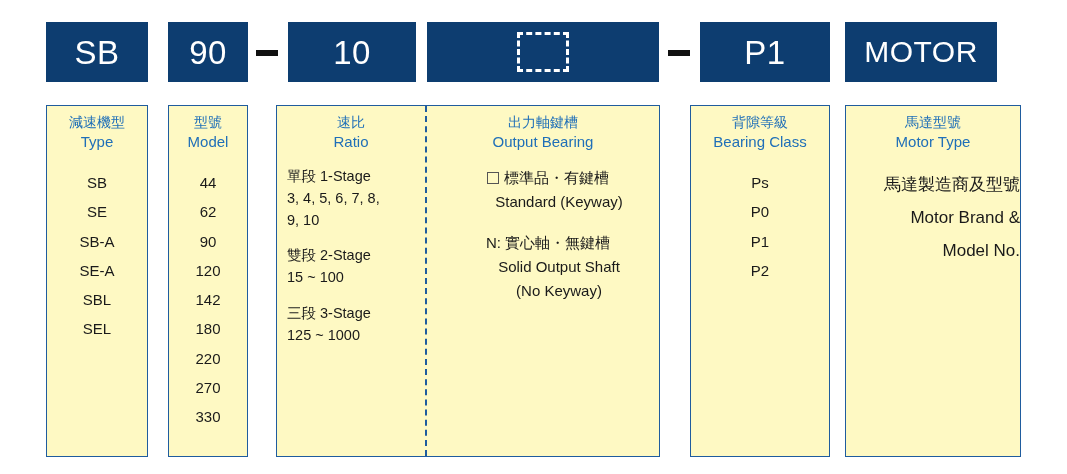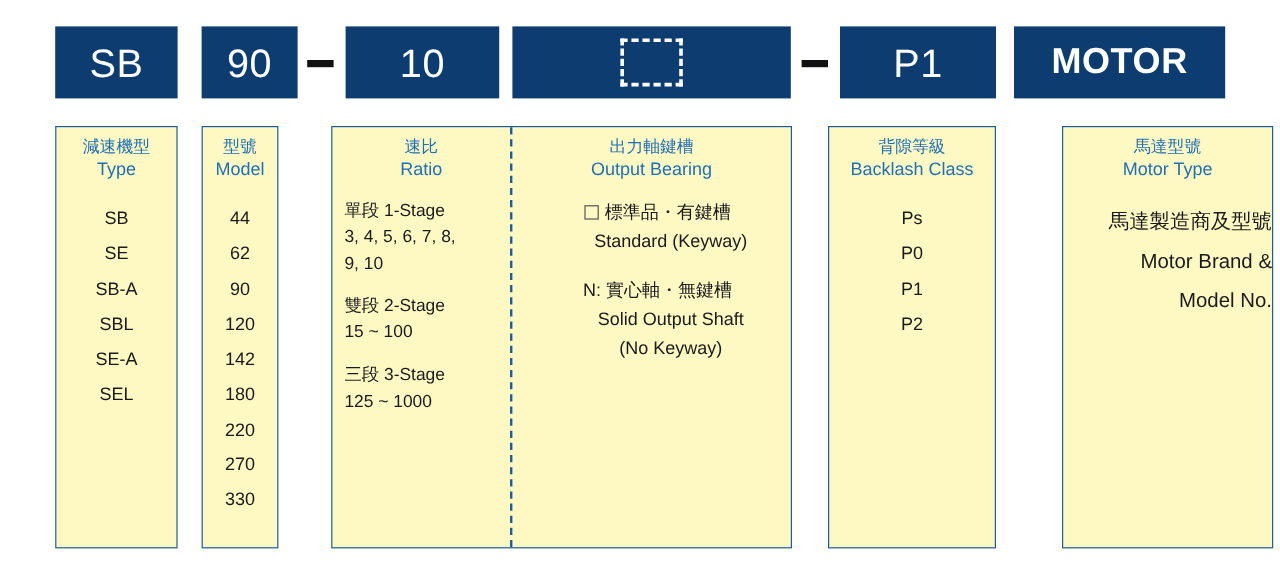--- a/index.html
+++ b/index.html
@@ -156,40 +156,40 @@
   <div class="code-box" style="left:427px; top:22px; width:232px; height:60px;">
     <span class="placeholder-square"></span>
   </div>
 
   <div class="dash" style="left:668px;"></div>
 
   <div class="code-box" style="left:700px; top:22px; width:130px; height:60px;">
     <span>P1</span>
   </div>
 
-  <div class="code-box small-text" style="left:845px; top:22px; width:176px; height:60px;font-weight:bold;">
+  <div class="code-box small-text" style="left:845px; top:22px; width:152px; height:60px;">
     <span>MOTOR</span>
   </div>
 
   <div class="content-box" style="left:46px; width:102px;">
     <div class="col-head">
       <span class="cn">減速機型</span>
       <span class="en">Type</span>
     </div>
     <div class="items">
       <span class="row">SB</span>
       <span class="row">SE</span>
       <span class="row">SB-A</span>
+      <span class="row">SE-A</span>
       <span class="row">SBL</span>
-      <span class="row">SE-A</span>
       <span class="row">SEL</span>
     </div>
   </div>
 
-  <div class="content-box" style="left:168px; width:64px;">
+  <div class="content-box" style="left:168px; width:80px;">
     <div class="col-head">
       <span class="cn">型號</span>
       <span class="en">Model</span>
     </div>
     <div class="items">
       <span class="row">44</span>
       <span class="row">62</span>
       <span class="row">90</span>
       <span class="row">120</span>
       <span class="row">142</span>
@@ -241,31 +241,31 @@
           <span class="line indent">Solid Output Shaft</span>
           <span class="line indent">(No Keyway)</span>
         </div>
       </div>
     </div>
   </div>
 
   <div class="content-box" style="left:690px; width:140px;">
     <div class="col-head">
       <span class="cn">背隙等級</span>
-      <span class="en">Backlash Class</span>
+      <span class="en">Bearing Class</span>
     </div>
     <div class="items">
       <span class="row">Ps</span>
       <span class="row">P0</span>
       <span class="row">P1</span>
       <span class="row">P2</span>
     </div>
   </div>
 
-  <div class="content-box" style="left:885px; width:176px;">
+  <div class="content-box" style="left:845px; width:176px;">
     <div class="col-head">
       <span class="cn">馬達型號</span>
       <span class="en">Motor Type</span>
     </div>
     <div class="motor-body">
       <span class="row">馬達製造商及型號</span>
       <span class="row">Motor Brand &amp;</span>
       <span class="row">Model No.</span>
     </div>
   </div>

